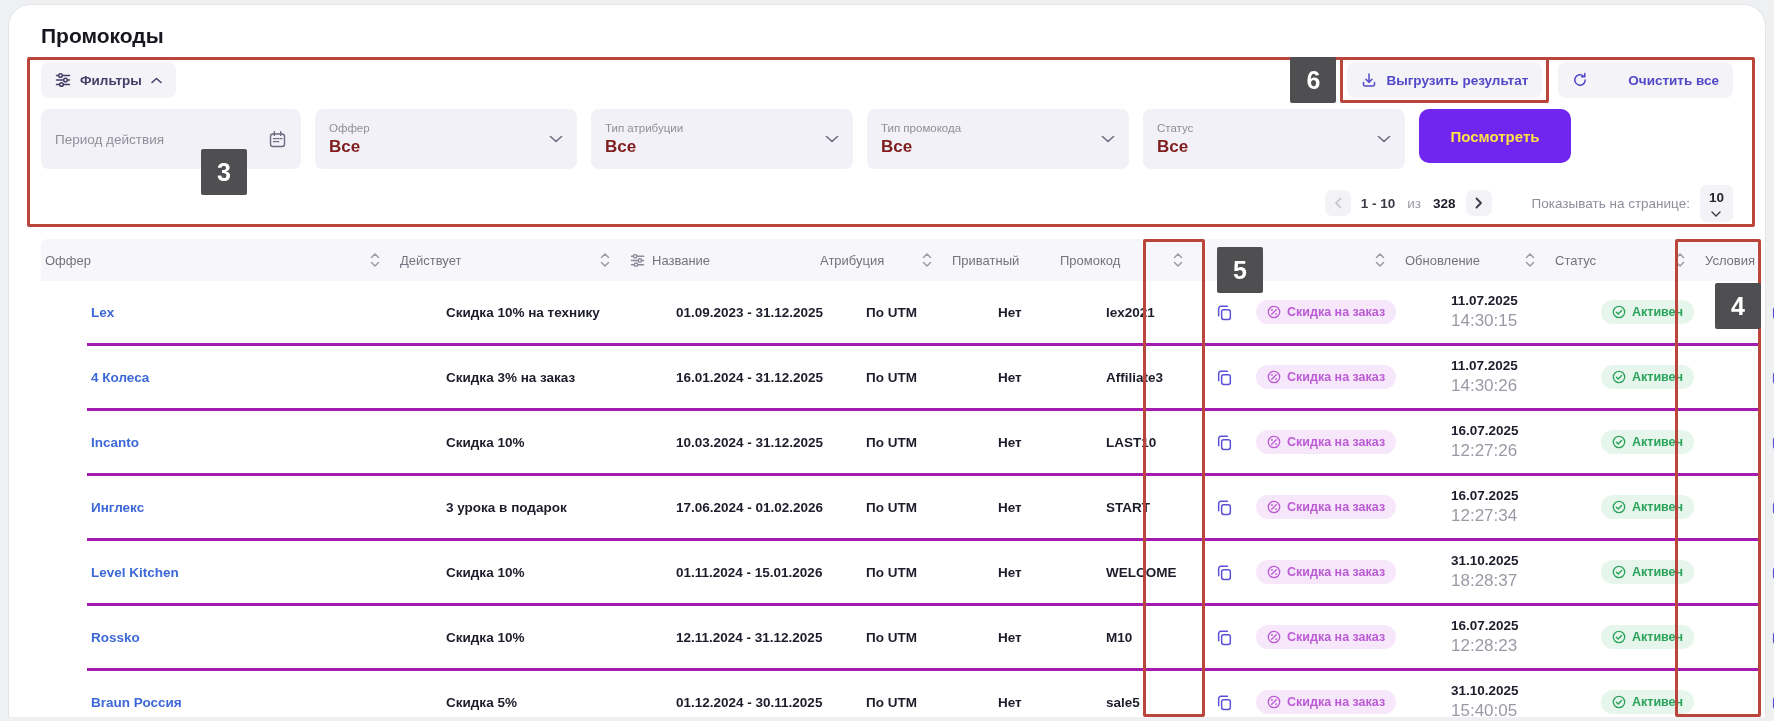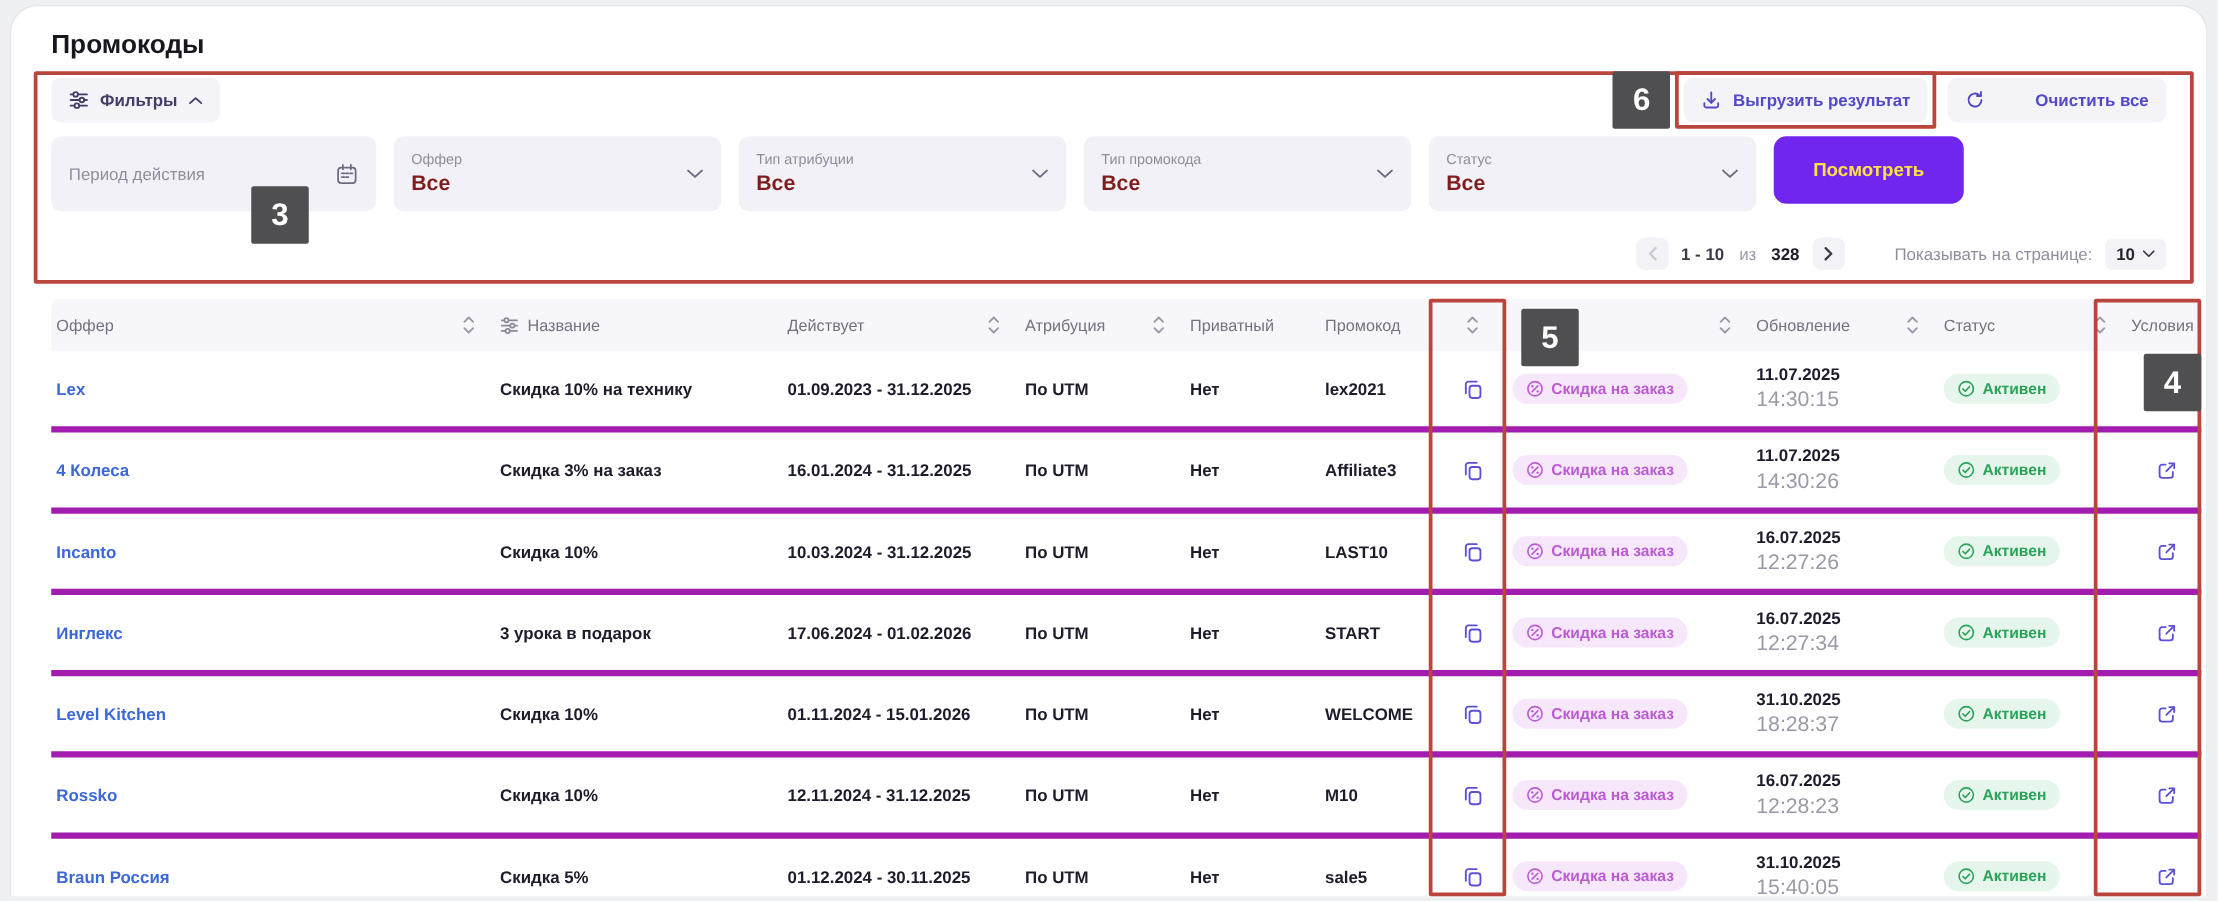--- a/index.html
+++ b/index.html
@@ -81,43 +81,43 @@
     display: inline-flex; align-items: center; justify-content: center;
     padding: 0;
   }
   .pag-range { font-weight: 600; color: #3a3a46; }
   .pag-of { color: #9a9aa6; font-weight: 400; margin: 0 2px; }
   .pag-total { font-weight: 700; color: #1d1c2b; }
   .pp-label { margin-left: 30px; color: #8f8f9c; }
   .pp-pill {
     display: inline-flex; align-items: center; gap: 6px;
     background: #f3f3f7; border-radius: 6px; padding: 5px 9px;
-    font-weight: 600; color: #26252f; cursor: pointer;
+    font-weight: 600; color: #26252f; cursor: pointer; flex-direction: column;
   }
 
   
   .table { position: relative; width: 1720px; }
   .thead, .tr {
     display: grid;
     grid-template-columns: 355px 230px 190px 132px 108px 90px 60px 195px 150px 150px 60px;
   }
   .thead {
     height: 42px; align-items: center;
     background: #f7f7fb; border-radius: 6px 6px 0 0;
     color: #73737f; font-size: 13px;
   }
   .th { display: flex; align-items: center; gap: 7px; padding-left: 4px; height: 100%; }
   .th.sortable { cursor: pointer; }
   .th .sort { margin-left: auto; margin-right: 16px; }
   .th.center { justify-content: center; }
   .th.center .sort { margin: 0; }
   .tr {
     height: 65px; align-items: center;
-    border-bottom: 5px solid #a21caf;
-    font-size: 13.5px; font-weight: 600; color: #1d1c2b;
+    border-bottom: 3px solid #a21caf;
+    font-size: 13.5px; font-weight: 600; color: #1d1c2b; margin-left: 46px;
   }
   .td { padding-left: 4px; padding-right: 8px; }
   .td.center { display: flex; justify-content: center; padding-right: 0; }
   .offer-link { color: #3d68d8; text-decoration: none; cursor: pointer; font-weight: 600; }
   .upd-date { font-weight: 700; color: #1d1c2b; }
   .upd-time { font-weight: 400; color: #9a9aa6; font-size: 17px; margin-top: 3px; }
   .badge {
     display: inline-flex; align-items: center; gap: 6px;
     padding: 5px 11px; border-radius: 14px;
     font-size: 12.5px; font-weight: 600; white-space: nowrap;
@@ -313,43 +313,43 @@
       <div class="thead">
         <div class="th sortable">
           <span>Оффер</span>
           <svg class="sort" width="10" height="16" viewBox="0 0 10 16">
               <g fill="none" stroke="#9a9aa8" stroke-width="1.5" stroke-linecap="round" stroke-linejoin="round">
                 <path d="M1.5 5.5 L5 2 L8.5 5.5"></path>
                 <path d="M1.5 10.5 L5 14 L8.5 10.5"></path>
               </g>
             </svg>
         </div>
+        <div class="th sortable">
+          <span>Действует</span>
+          <svg class="sort" width="10" height="16" viewBox="0 0 10 16">
+              <g fill="none" stroke="#9a9aa8" stroke-width="1.5" stroke-linecap="round" stroke-linejoin="round">
+                <path d="M1.5 5.5 L5 2 L8.5 5.5"></path>
+                <path d="M1.5 10.5 L5 14 L8.5 10.5"></path>
+              </g>
+            </svg>
+        </div>
         <div class="th">
           <svg width="15" height="15" viewBox="0 0 16 16">
               <g stroke="#8a8a98" stroke-width="1.5" stroke-linecap="round" fill="#f7f7fb">
                 <line x1="1.5" y1="3.5" x2="14.5" y2="3.5"></line>
                 <line x1="1.5" y1="8" x2="14.5" y2="8"></line>
                 <line x1="1.5" y1="12.5" x2="14.5" y2="12.5"></line>
                 <circle cx="5.5" cy="3.5" r="1.8"></circle>
                 <circle cx="10.5" cy="8" r="1.8"></circle>
                 <circle cx="6.5" cy="12.5" r="1.8"></circle>
               </g>
             </svg>
           <span>Название</span>
         </div>
         <div class="th sortable">
-          <span>Действует</span>
-          <svg class="sort" width="10" height="16" viewBox="0 0 10 16">
-              <g fill="none" stroke="#9a9aa8" stroke-width="1.5" stroke-linecap="round" stroke-linejoin="round">
-                <path d="M1.5 5.5 L5 2 L8.5 5.5"></path>
-                <path d="M1.5 10.5 L5 14 L8.5 10.5"></path>
-              </g>
-            </svg>
-        </div>
-        <div class="th sortable">
           <span>Атрибуция</span>
           <svg class="sort" width="10" height="16" viewBox="0 0 10 16">
               <g fill="none" stroke="#9a9aa8" stroke-width="1.5" stroke-linecap="round" stroke-linejoin="round">
                 <path d="M1.5 5.5 L5 2 L8.5 5.5"></path>
                 <path d="M1.5 10.5 L5 14 L8.5 10.5"></path>
               </g>
             </svg>
         </div>
         <div class="th">
           <span>Приватный</span>

